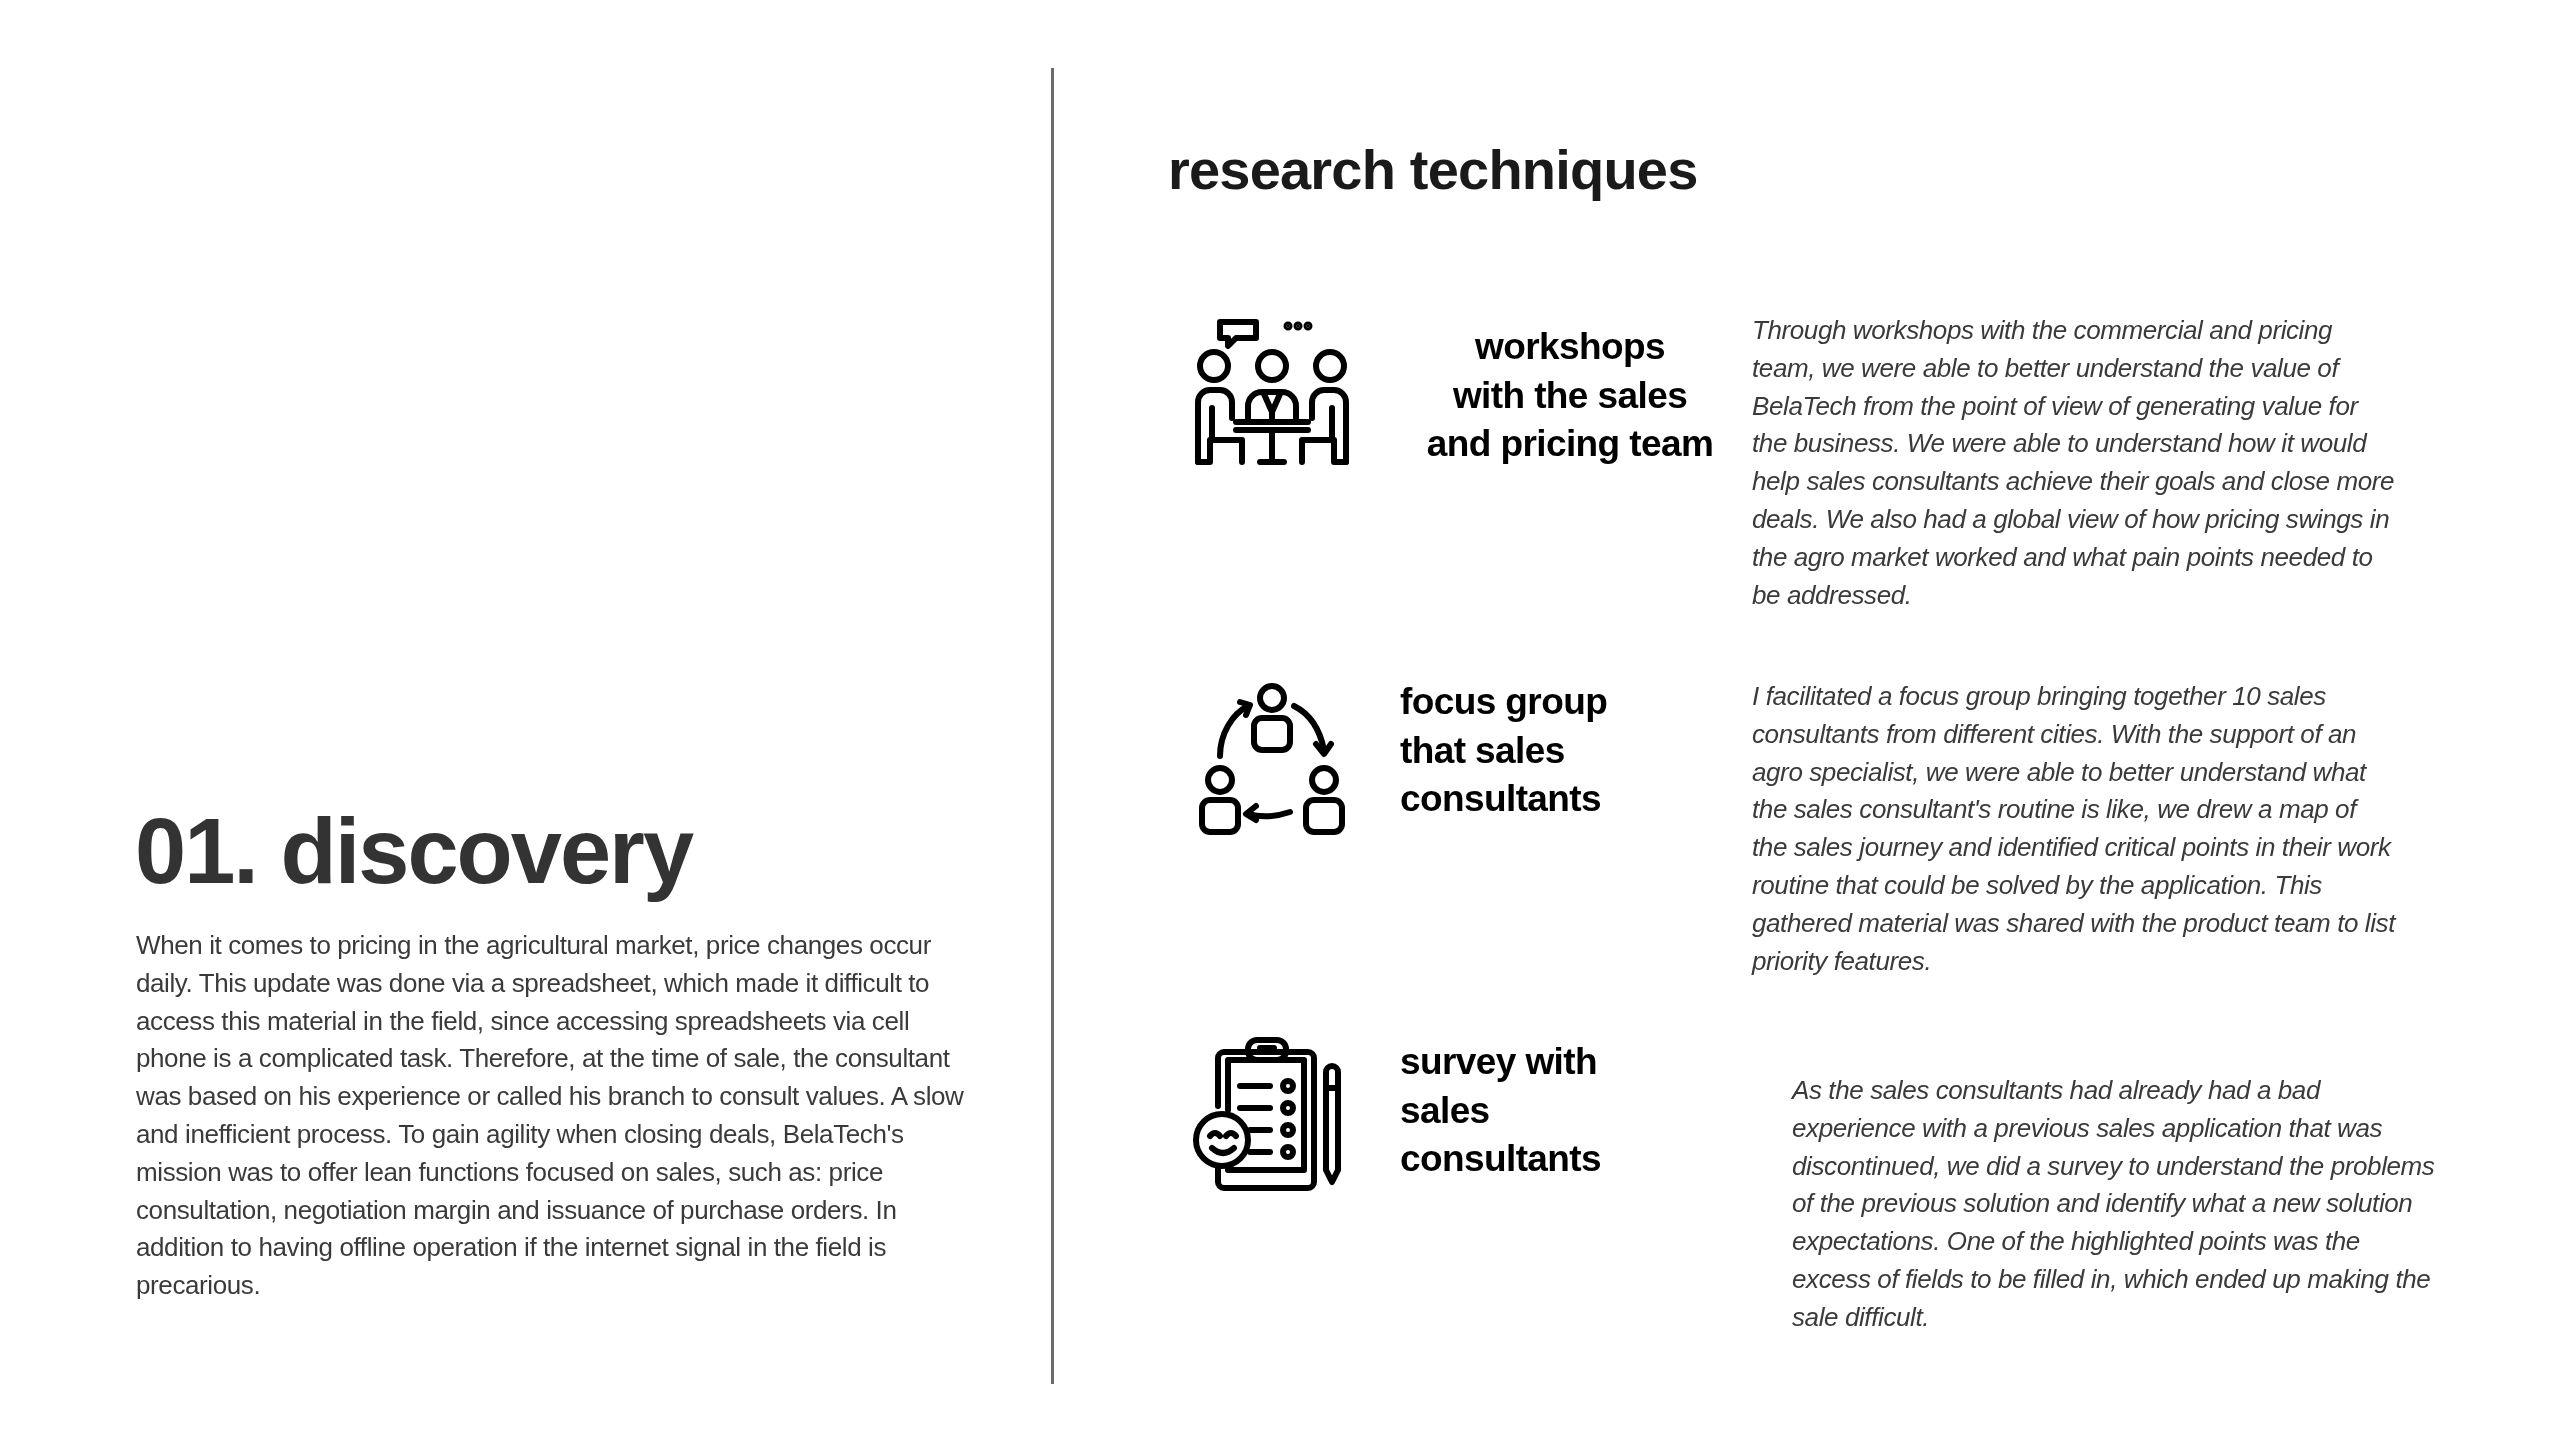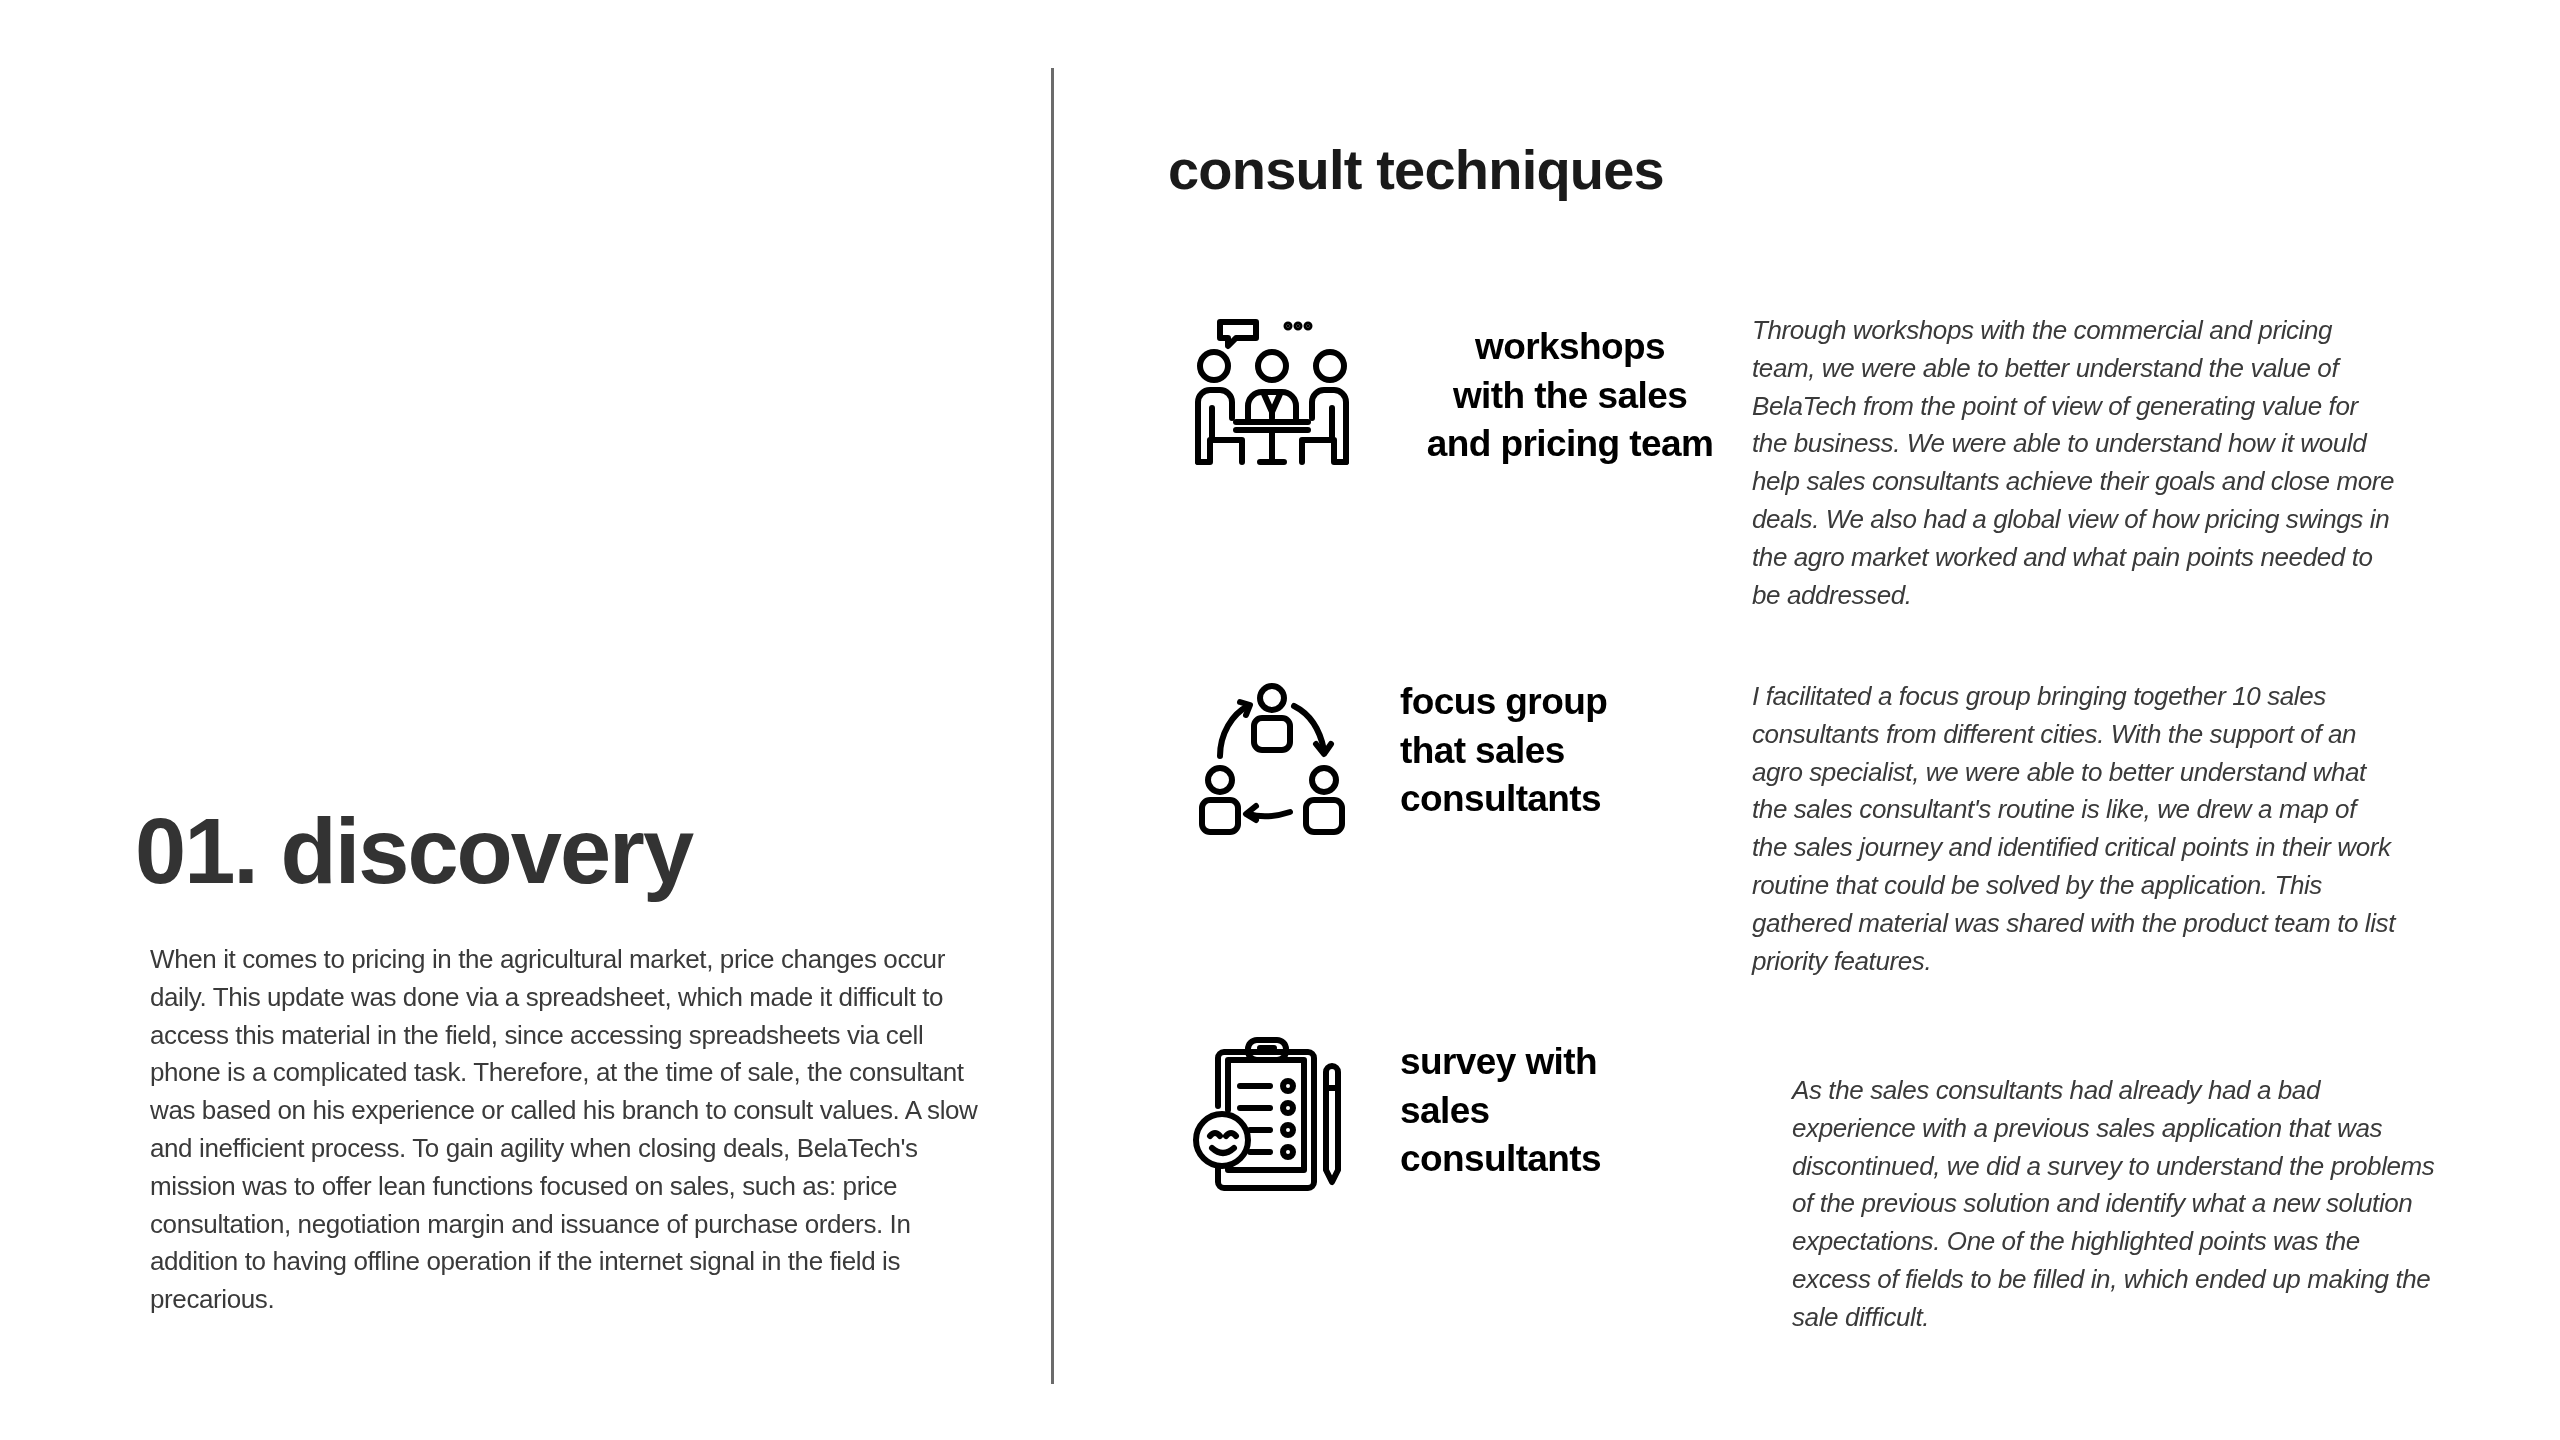--- a/index.html
+++ b/index.html
@@ -32,21 +32,21 @@
     color: #333333;
     letter-spacing: -2px;
     line-height: 1.1;
     white-space: nowrap;
   }
   .section-body {
     position: absolute;
     left: 132px;
     top: 923px;
     width: 830px;
-    margin: 18px;
+    margin: 4px;
     font-size: 26px;
     line-height: 37.8px;
     color: #3a3a3a;
     letter-spacing: -0.4px;
   }
   .techniques-title {
     position: absolute;
     left: 1168px;
     top: 136px;
     margin: 0;
@@ -110,21 +110,21 @@
   #tech-2 .t-desc { top: 36px; margin-left: 40px; }
 </style>
 </head>
 <body>
 
 <div class="divider"></div>
 
 <h1 class="section-heading">01. discovery</h1>
 <p class="section-body">When it comes to pricing in the agricultural market, price changes occur daily. This update was done via a spreadsheet, which made it difficult to access this material in the field, since accessing spreadsheets via cell phone is a complicated task. Therefore, at the time of sale, the consultant was based on his experience or called his branch to consult values. A slow and inefficient process. To gain agility when closing deals, BelaTech's mission was to offer lean functions focused on sales, such as: price consultation, negotiation margin and issuance of purchase orders. In addition to having offline operation if the internet signal in the field is precarious.</p>
 
-<h2 class="techniques-title">consult techniques</h2>
+<h2 class="techniques-title">research techniques</h2>
 
 <div class="technique" id="tech-0">
   <div class="icon">
     <svg viewBox="0 0 170 170" fill="none" stroke="#000" stroke-width="6" stroke-linecap="round" stroke-linejoin="round">
 
       <path d="M30 10 h36 v16 h-20 l-8 8 v-8 h-8 z"></path>
 
       <circle cx="98" cy="14" r="1.5" fill="#000"></circle>
       <circle cx="108" cy="14" r="1.5" fill="#000"></circle>
       <circle cx="118" cy="14" r="1.5" fill="#000"></circle>

